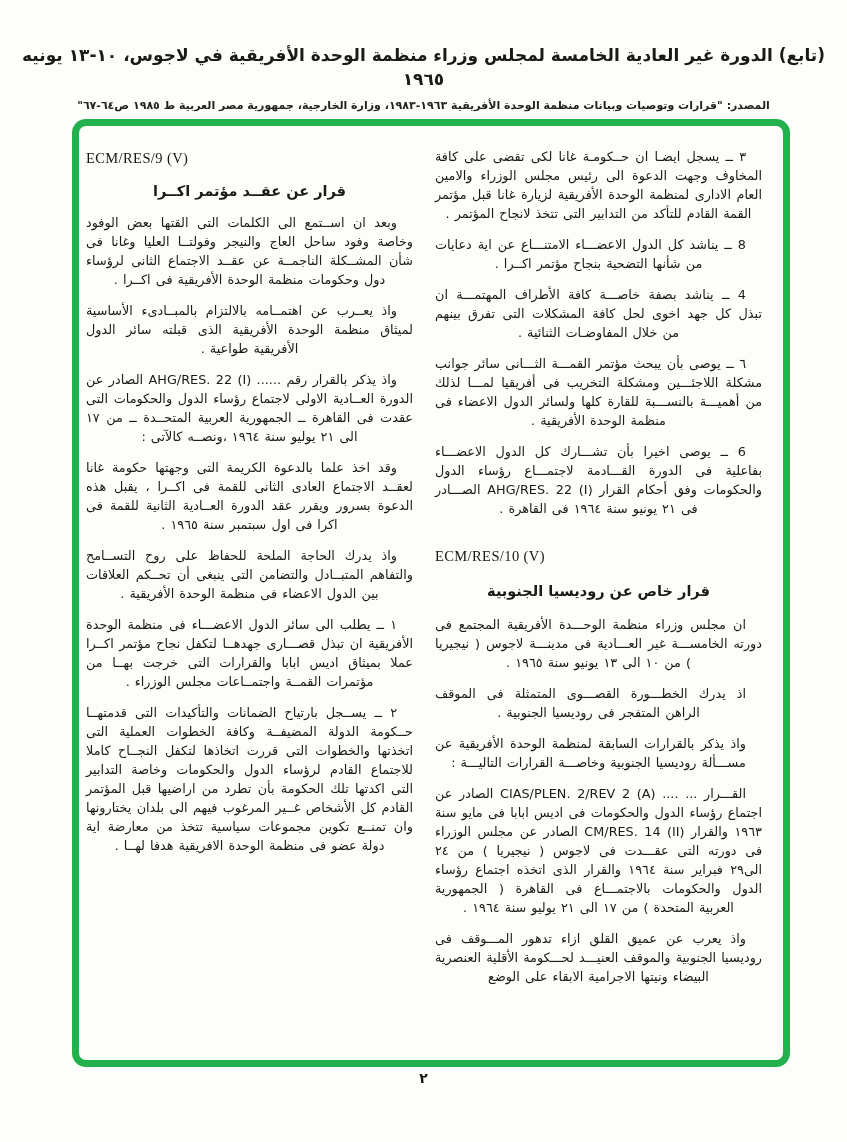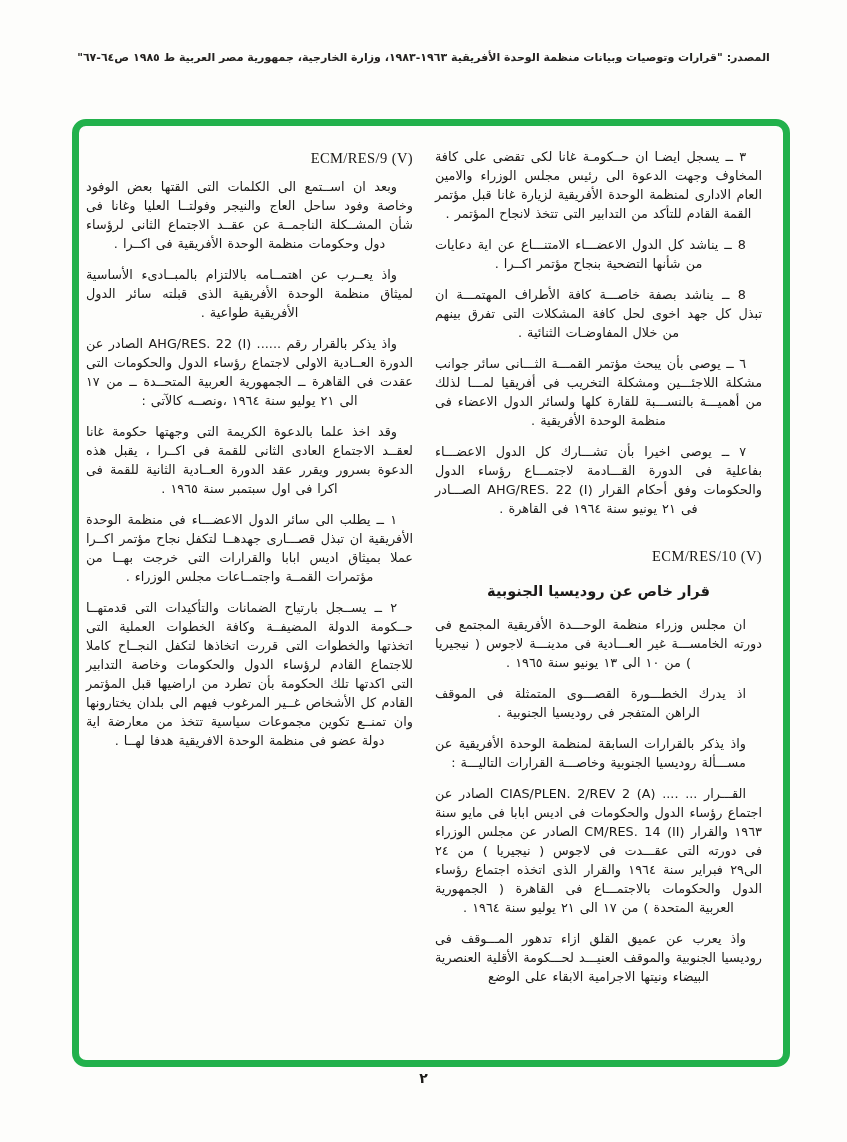--- a/index.html
+++ b/index.html
@@ -13,21 +13,21 @@
   .green-box{
     position:absolute;left:72px;top:119px;width:704px;height:934px;
     border:7px solid #22b14c;border-radius:14px;background:transparent;
   }
   .columns{
     position:absolute;left:86px;top:142px;width:676px;height:900px;
     display:flex;flex-direction:row-reverse;gap:22px;direction:rtl;
   }
   .col{width:327px;direction:rtl;}
   .res-code{
-    direction:ltr;text-align:right;font-family:"Liberation Serif","DejaVu Serif",serif;
+    direction:ltr;text-align:left;font-family:"Liberation Serif","DejaVu Serif",serif;
     font-size:14.5px;font-weight:500;letter-spacing:0.4px;color:#181614;
   }
   .res-title{
     text-align:center;font-weight:bold;font-size:14.5px;margin:16px 0 14px 0;direction:rtl;
   }
   .para{
     font-size:12.8px;line-height:19px;text-align:justify;text-align-last:center;
     direction:rtl;margin:1px 0 12px 0;text-indent:16px;word-spacing:1px;
   }
   .col-right .res-code{margin:8px 0 10px 0;}
@@ -38,44 +38,47 @@
     position:absolute;left:0;top:1070px;width:100%;text-align:center;
     font-size:14px;font-weight:bold;direction:rtl;
   }
 </style>
 </head>
 <body>
 
 <div class="page">
 
   <div class="doc-header">
+    <div class="h1">(تابع) الدورة غير العادية الخامسة لمجلس وزراء منظمة الوحدة الأفريقية في لاجوس، ١٠-١٣ يونيه ١٩٦٥</div>
     <div class="h2">المصدر: "قرارات وتوصيات وبيانات منظمة الوحدة الأفريقية ١٩٦٣-١٩٨٣، وزارة الخارجية، جمهورية مصر العربية ط ١٩٨٥ ص٦٤-٦٧"</div>
   </div>
 
   <div class="green-box"></div>
 
   <div class="columns">
 
     <div class="col col-right">
       <div class="res-code">ECM/RES/9  (V)</div>
+      <div class="res-title">قرار عن عقــد مؤتمر اكــرا</div>
       <p class="para">وبعد ان اســتمع الى الكلمات التى القتها بعض الوفود وخاصة وفود ساحل العاج والنيجر وفولتــا العليا وغانا فى شأن المشــكلة الناجمــة عن عقــد الاجتماع الثانى لرؤساء دول وحكومات منظمة الوحدة الأفريقية فى اكــرا .</p>
       <p class="para">واذ يعــرب عن اهتمــامه بالالتزام بالمبــادىء الأساسية لميثاق منظمة الوحدة الأفريقية الذى قبلته سائر الدول الأفريقية طواعية .</p>
       <p class="para">واذ يذكر بالقرار رقم ...... AHG/RES. 22 (I) الصادر عن الدورة العــادية الاولى لاجتماع رؤساء الدول والحكومات التى عقدت فى القاهرة ــ الجمهورية العربية المتحــدة ــ من ١٧ الى ٢١ يوليو سنة ١٩٦٤ ،ونصــه كالآتى :</p>
       <p class="para">وقد اخذ علما بالدعوة الكريمة التى وجهتها حكومة غانا لعقــد الاجتماع العادى الثانى للقمة فى اكــرا ، يقبل هذه الدعوة بسرور ويقرر عقد الدورة العــادية الثانية للقمة فى اكرا فى اول سبتمبر سنة ١٩٦٥ .</p>
+      <p class="para">واذ يدرك الحاجة الملحة للحفاظ على روح التســامح والتفاهم المتبــادل والتضامن التى ينبغى أن تحــكم العلاقات بين الدول الاعضاء فى منظمة الوحدة الأفريقية .</p>
       <p class="para">١ ــ يطلب الى سائر الدول الاعضـــاء فى منظمة الوحدة الأفريقية ان تبذل قصـــارى جهدهــا لتكفل نجاح مؤتمر اكــرا عملا بميثاق اديس ابابا والقرارات التى خرجت بهــا من مؤتمرات القمــة واجتمــاعات مجلس الوزراء .</p>
       <p class="para">٢ ــ يســجل بارتياح الضمانات والتأكيدات التى قدمتهــا حــكومة الدولة المضيفــة وكافة الخطوات العملية التى اتخذتها والخطوات التى قررت اتخاذها لتكفل النجــاح كاملا للاجتماع القادم لرؤساء الدول والحكومات وخاصة التدابير التى اكدتها تلك الحكومة بأن تطرد من اراضيها قبل المؤتمر القادم كل الأشخاص غــير المرغوب فيهم الى بلدان يختارونها وان تمنــع تكوين مجموعات سياسية تتخذ من معارضة اية دولة عضو فى منظمة الوحدة الافريقية هدفا لهــا .</p>
     </div>
 
     <div class="col col-left">
       <div class="spacer-sm"></div>
       <p class="para">٣ ــ يسجل ايضـا ان حــكومـة غانا لكى تقضى على كافة المخاوف وجهت الدعوة الى رئيس مجلس الوزراء والامين العام الادارى لمنظمة الوحدة الأفريقية لزيارة غانا قبل مؤتمر القمة القادم للتأكد من التدابير التى تتخذ لانجاح المؤتمر .</p>
       <p class="para">8 ــ يناشد كل الدول الاعضـــاء الامتنـــاع عن اية دعايات من شأنها التضحية بنجاح مؤتمر اكــرا .</p>
-      <p class="para">8 ــ يناشد بصفة خاصـــة كافة الأطراف المهتمـــة ان تبذل كل جهد اخوى لحل كافة المشكلات التى تفرق بينهم من خلال المفاوضـات الثنائية .</p>
+      <p class="para">4 ــ يناشد بصفة خاصـــة كافة الأطراف المهتمـــة ان تبذل كل جهد اخوى لحل كافة المشكلات التى تفرق بينهم من خلال المفاوضـات الثنائية .</p>
       <p class="para">٦ ــ يوصى بأن يبحث مؤتمر القمـــة الثـــانى سائر جوانب مشكلة اللاجئـــين ومشكلة التخريب فى أفريقيا لمـــا لذلك من أهميـــة بالنســـبة للقارة كلها ولسائر الدول الاعضاء فى منظمة الوحدة الأفريقية .</p>
-      <p class="para">٧ ــ يوصى اخيرا بأن تشـــارك كل الدول الاعضـــاء بفاعلية فى الدورة القـــادمة لاجتمـــاع رؤساء الدول والحكومات وفق أحكام القرار AHG/RES. 22 (I) الصـــادر فى ٢١ يونيو سنة ١٩٦٤ فى القاهرة .</p>
+      <p class="para">6 ــ يوصى اخيرا بأن تشـــارك كل الدول الاعضـــاء بفاعلية فى الدورة القـــادمة لاجتمـــاع رؤساء الدول والحكومات وفق أحكام القرار AHG/RES. 22 (I) الصـــادر فى ٢١ يونيو سنة ١٩٦٤ فى القاهرة .</p>
       <div class="res-code">ECM/RES/10  (V)</div>
       <div class="res-title">قرار خاص عن روديسيا الجنوبية</div>
       <p class="para">ان مجلس وزراء منظمة الوحـــدة الأفريقية المجتمع فى دورته الخامســـة غير العـــادية فى مدينـــة لاجوس ( نيجيريا ) من ١٠ الى ١٣ يونيو سنة ١٩٦٥ .</p>
       <p class="para">اذ يدرك الخطـــورة القصـــوى المتمثلة فى الموقف الراهن المتفجر فى روديسيا الجنوبية .</p>
       <p class="para">واذ يذكر بالقرارات السابقة لمنظمة الوحدة الأفريقية عن مســـألة روديسيا الجنوبية وخاصـــة القرارات التاليـــة :</p>
       <p class="para">القـــرار ... .... CIAS/PLEN. 2/REV 2 (A) الصادر عن اجتماع رؤساء الدول والحكومات فى اديس ابابا فى مايو سنة ١٩٦٣ والقرار CM/RES. 14 (II) الصادر عن مجلس الوزراء فى دورته التى عقـــدت فى لاجوس ( نيجيريا ) من ٢٤ الى٢٩ فبراير سنة ١٩٦٤ والقرار الذى اتخذه اجتماع رؤساء الدول والحكومات بالاجتمـــاع فى القاهرة ( الجمهورية العربية المتحدة ) من ١٧ الى ٢١ يوليو سنة ١٩٦٤ .</p>
       <p class="para">واذ يعرب عن عميق القلق ازاء تدهور المـــوقف فى روديسيا الجنوبية والموقف العنيـــد لحـــكومة الأقلية العنصرية البيضاء ونيتها الاجرامية الابقاء على الوضع</p>
     </div>
 
   </div>

